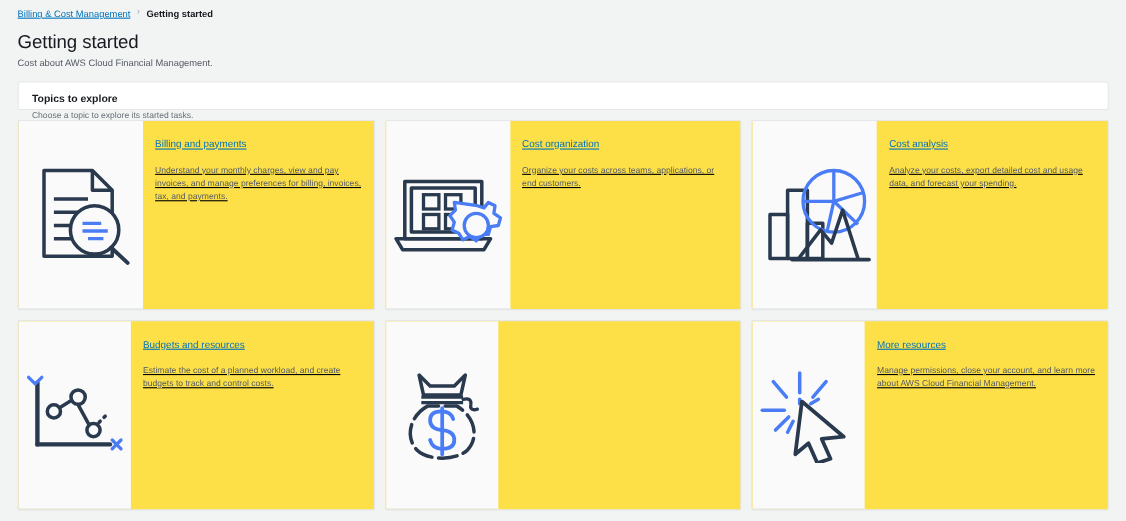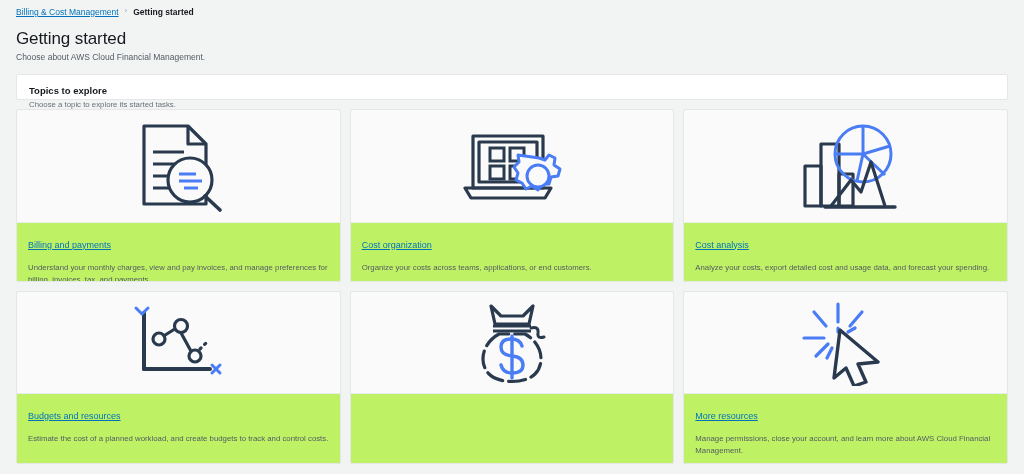--- a/index.html
+++ b/index.html
@@ -39,26 +39,27 @@
   
   .grid {
     margin-top: 9px;
     display: grid;
     grid-template-columns: repeat(3, 1fr);
     grid-template-rows: 173px 173px;
     gap: 9px 9px;
   }
 
   .card {
-    background: #bef264;
+    background: #fde047;
     border: 1px solid #e4e6e8;
     border-radius: 2px;
     display: flex;
-    flex-direction: column;
+    flex-direction: row;
     overflow: hidden;
+    text-decoration: underline;
   }
 
   .card-media {
     flex: 0 0 113px;
     background: #fafafa;
     border-bottom: 1px solid #eaeded;
     display: flex;
     align-items: center;
     justify-content: center;
   }
@@ -81,21 +82,21 @@
 
 <div class="page">
 
   <div class="breadcrumb">
     <span class="bc-link">Billing &amp; Cost Management</span>
     <span class="bc-sep">›</span>
     <span class="bc-current">Getting started</span>
   </div>
 
   <h1 class="page-title">Getting started</h1>
-  <div class="page-sub">Choose about AWS Cloud Financial Management.</div>
+  <div class="page-sub">Cost about AWS Cloud Financial Management.</div>
 
   <div class="topics-panel">
     <div class="topics-title">Topics to explore</div>
     <div class="topics-sub">Choose a topic to explore its started tasks.</div>
   </div>
 
   <div class="grid">
 
     <div class="card">
       <div class="card-media">

